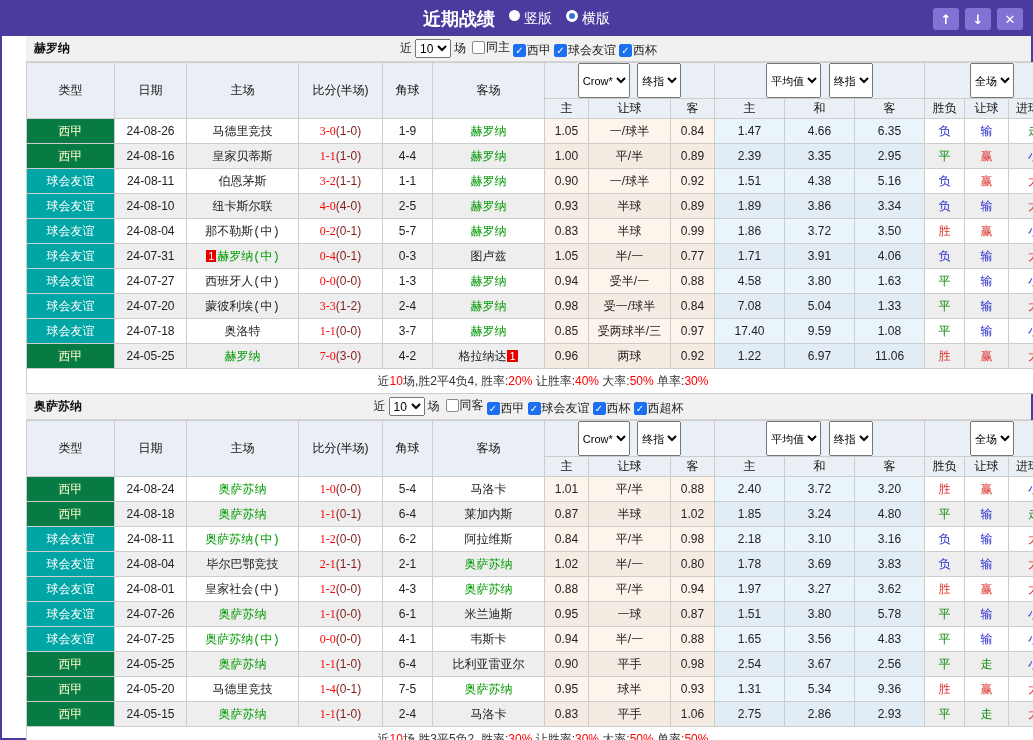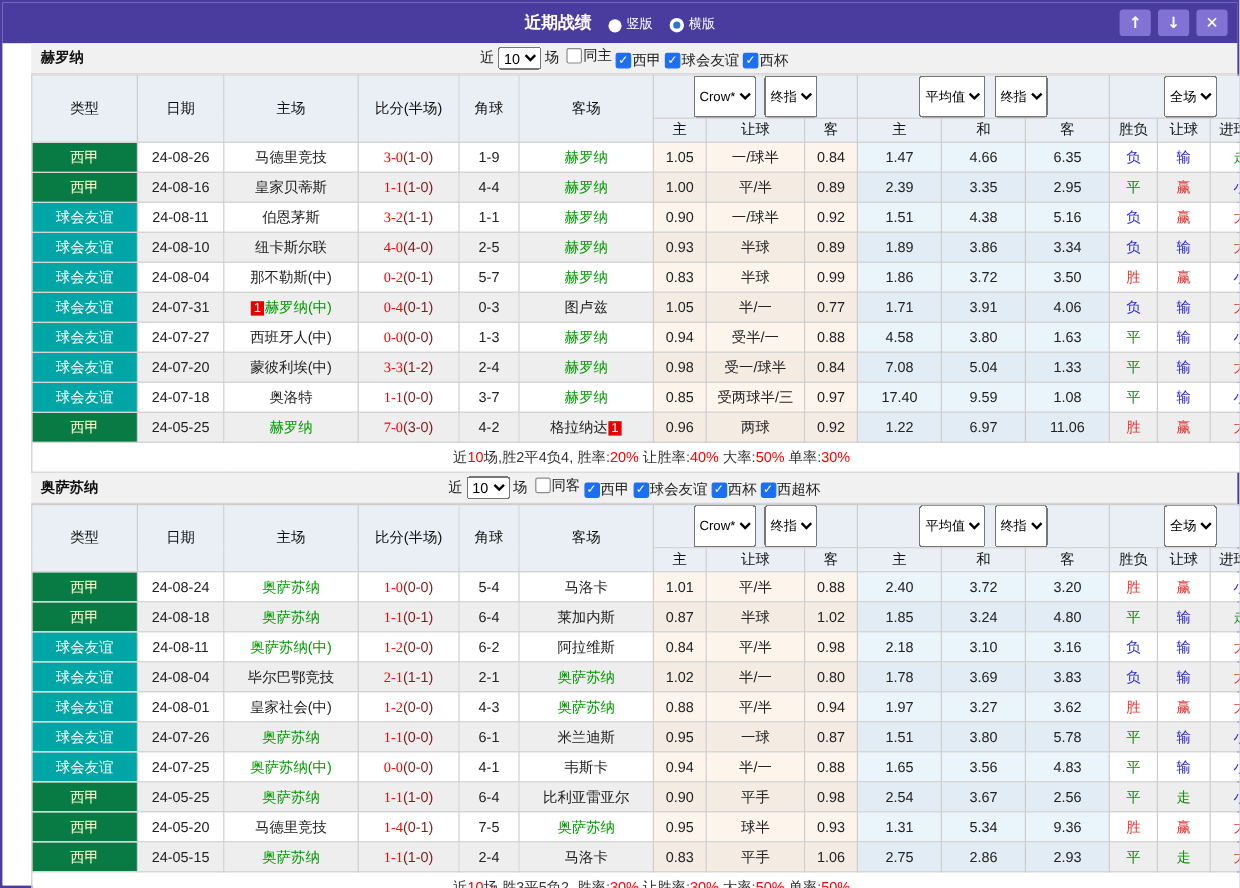--- a/index.html
+++ b/index.html
@@ -19,22 +19,22 @@
   
   .titlebar {
     height: 34px; background: #4a3b9f; color: #fff;
     display: flex; align-items: center; position: relative;
     flex: 0 0 auto;
   }
   .title-center {
     position: absolute; left: 0; right: 0;
     display: flex; justify-content: center; align-items: center; gap: 14px;
   }
-  .title-text { font-size: 14px; font-weight: bold; }
-  .rad { display: inline-flex; align-items: flex-end; gap: 4px; cursor: pointer; font-size: 11px; }
+  .title-text { font-size: 18px; font-weight: bold; }
+  .rad { display: inline-flex; align-items: flex-start; gap: 4px; cursor: pointer; font-size: 14px; }
   .rdot { width: 11px; height: 11px; border-radius: 50%; display: inline-block; }
   .rdot.sel { background: #fff; }
   .rdot.unsel { border: 3px solid #fff; background: #2f74d0; width: 12px; height: 12px; }
   .winbtns { margin-left: auto; display: flex; gap: 6px; padding-right: 8px; z-index: 2; }
   .wbtn {
     width: 26px; height: 22px; background: #8172d4; color: #fff;
     border: none; border-radius: 3px; font-size: 13px; font-weight: bold;
     display: inline-flex; align-items: center; justify-content: center; cursor: pointer;
     font-family: "DejaVu Sans", sans-serif;
   }
@@ -70,21 +70,21 @@
   tr.odd  td.plain { background: #ffffff; }
   tr.even td.plain { background: #eeeeee; }
   tr.odd  td.c-odds { background: #fdf4ec; }
   tr.even td.c-odds { background: #f4ebe2; }
   tr.odd  td.c-avg { background: #eaf4fb; }
   tr.even td.c-avg { background: #e1ecf5; }
   td.c-type.liga { background: #087b45; color: #ffffcc; }
   td.c-type.friendly { background: #00a5a5; color: #ffffff; }
   .score { color: #f00; font-family: Liberation Serif, serif; }
   .half { color: #7f1d1d; }
-  .tname { color: #222; }
+  .tname { color: #222; font-family: Liberation Mono, monospace; }
   .tname.hl { color: #090; }
   .badge { background: #e80000; color: #fff; padding: 0 2px; font-size: 11px; margin: 0 1px; }
   .res-r { color: #dd342e; }
   .res-g { color: #0f8a0f; }
   .res-b { color: #2a2ad0; }
   td.summary { height: 25px; background: #fff; color: #333; }
   td.summary .red { color: #f00; }
   .footer { flex: 1 1 auto; background: #d9e6f3; border-top: 1px solid #c2cfdc; }
   
   col.w0{width:88px} col.w1{width:72px} col.w2{width:112px} col.w3{width:84px}

